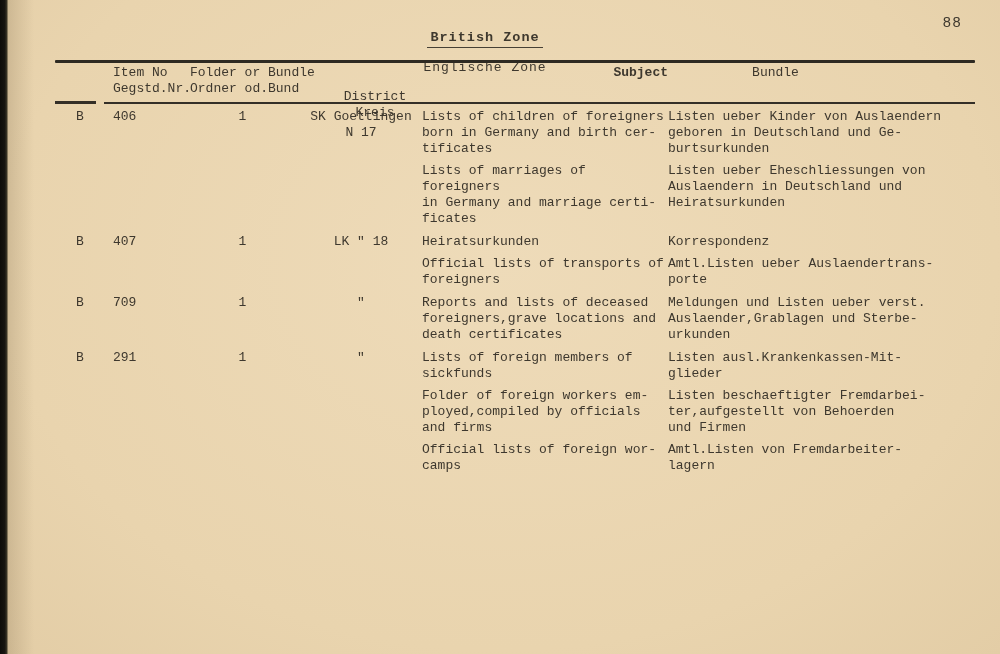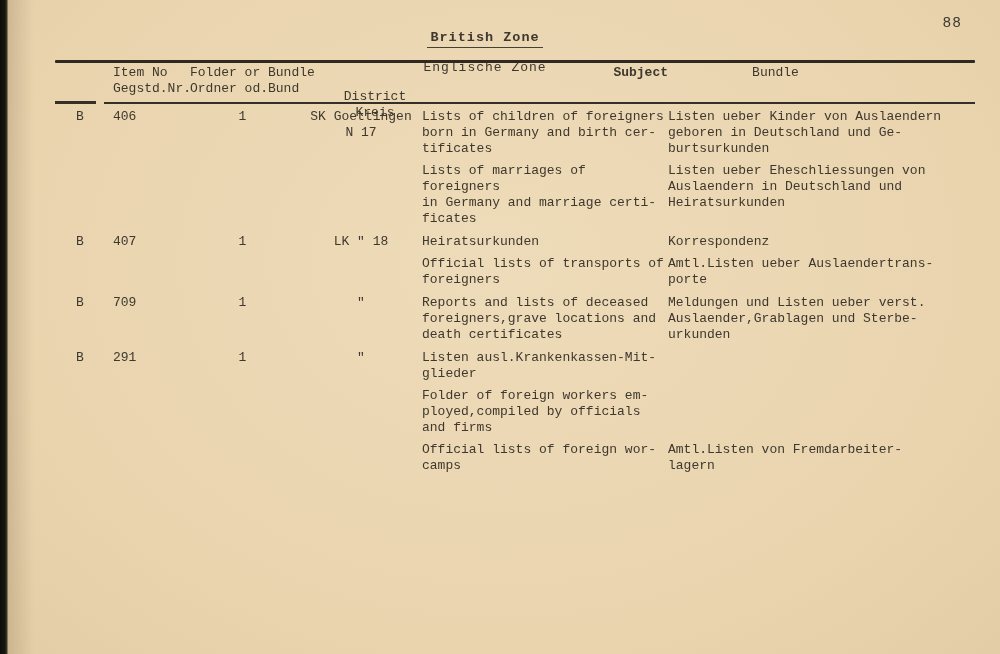--- a/index.html
+++ b/index.html
@@ -173,31 +173,36 @@
 death certificates</div>
       <div class="cell cell-betreff">Meldungen und Listen ueber verst.
 Auslaender,Grablagen und Sterbe-
 urkunden</div>
     </div>
     <div class="trow grid-cols group-start">
       <div class="cell cell-letter">B</div>
       <div class="cell cell-item-no">291</div>
       <div class="cell cell-folder">1</div>
       <div class="cell cell-district">"</div>
+      <div class="cell cell-subject">Lists of foreign members of
+sickfunds</div>
       <div class="cell cell-betreff">Listen ausl.Krankenkassen-Mit-
 glieder</div>
     </div>
     <div class="trow grid-cols">
       <div class="cell cell-letter"></div>
       <div class="cell cell-item-no"></div>
       <div class="cell cell-folder"></div>
       <div class="cell cell-district"></div>
       <div class="cell cell-subject">Folder of foreign workers em-
 ployed,compiled by officials
 and firms</div>
+      <div class="cell cell-betreff">Listen beschaeftigter Fremdarbei-
+ter,aufgestellt von Behoerden
+und Firmen</div>
     </div>
     <div class="trow grid-cols">
       <div class="cell cell-letter"></div>
       <div class="cell cell-item-no"></div>
       <div class="cell cell-folder"></div>
       <div class="cell cell-district"></div>
       <div class="cell cell-subject">Official lists of foreign wor-
 camps</div>
       <div class="cell cell-betreff">Amtl.Listen von Fremdarbeiter-
 lagern</div>

